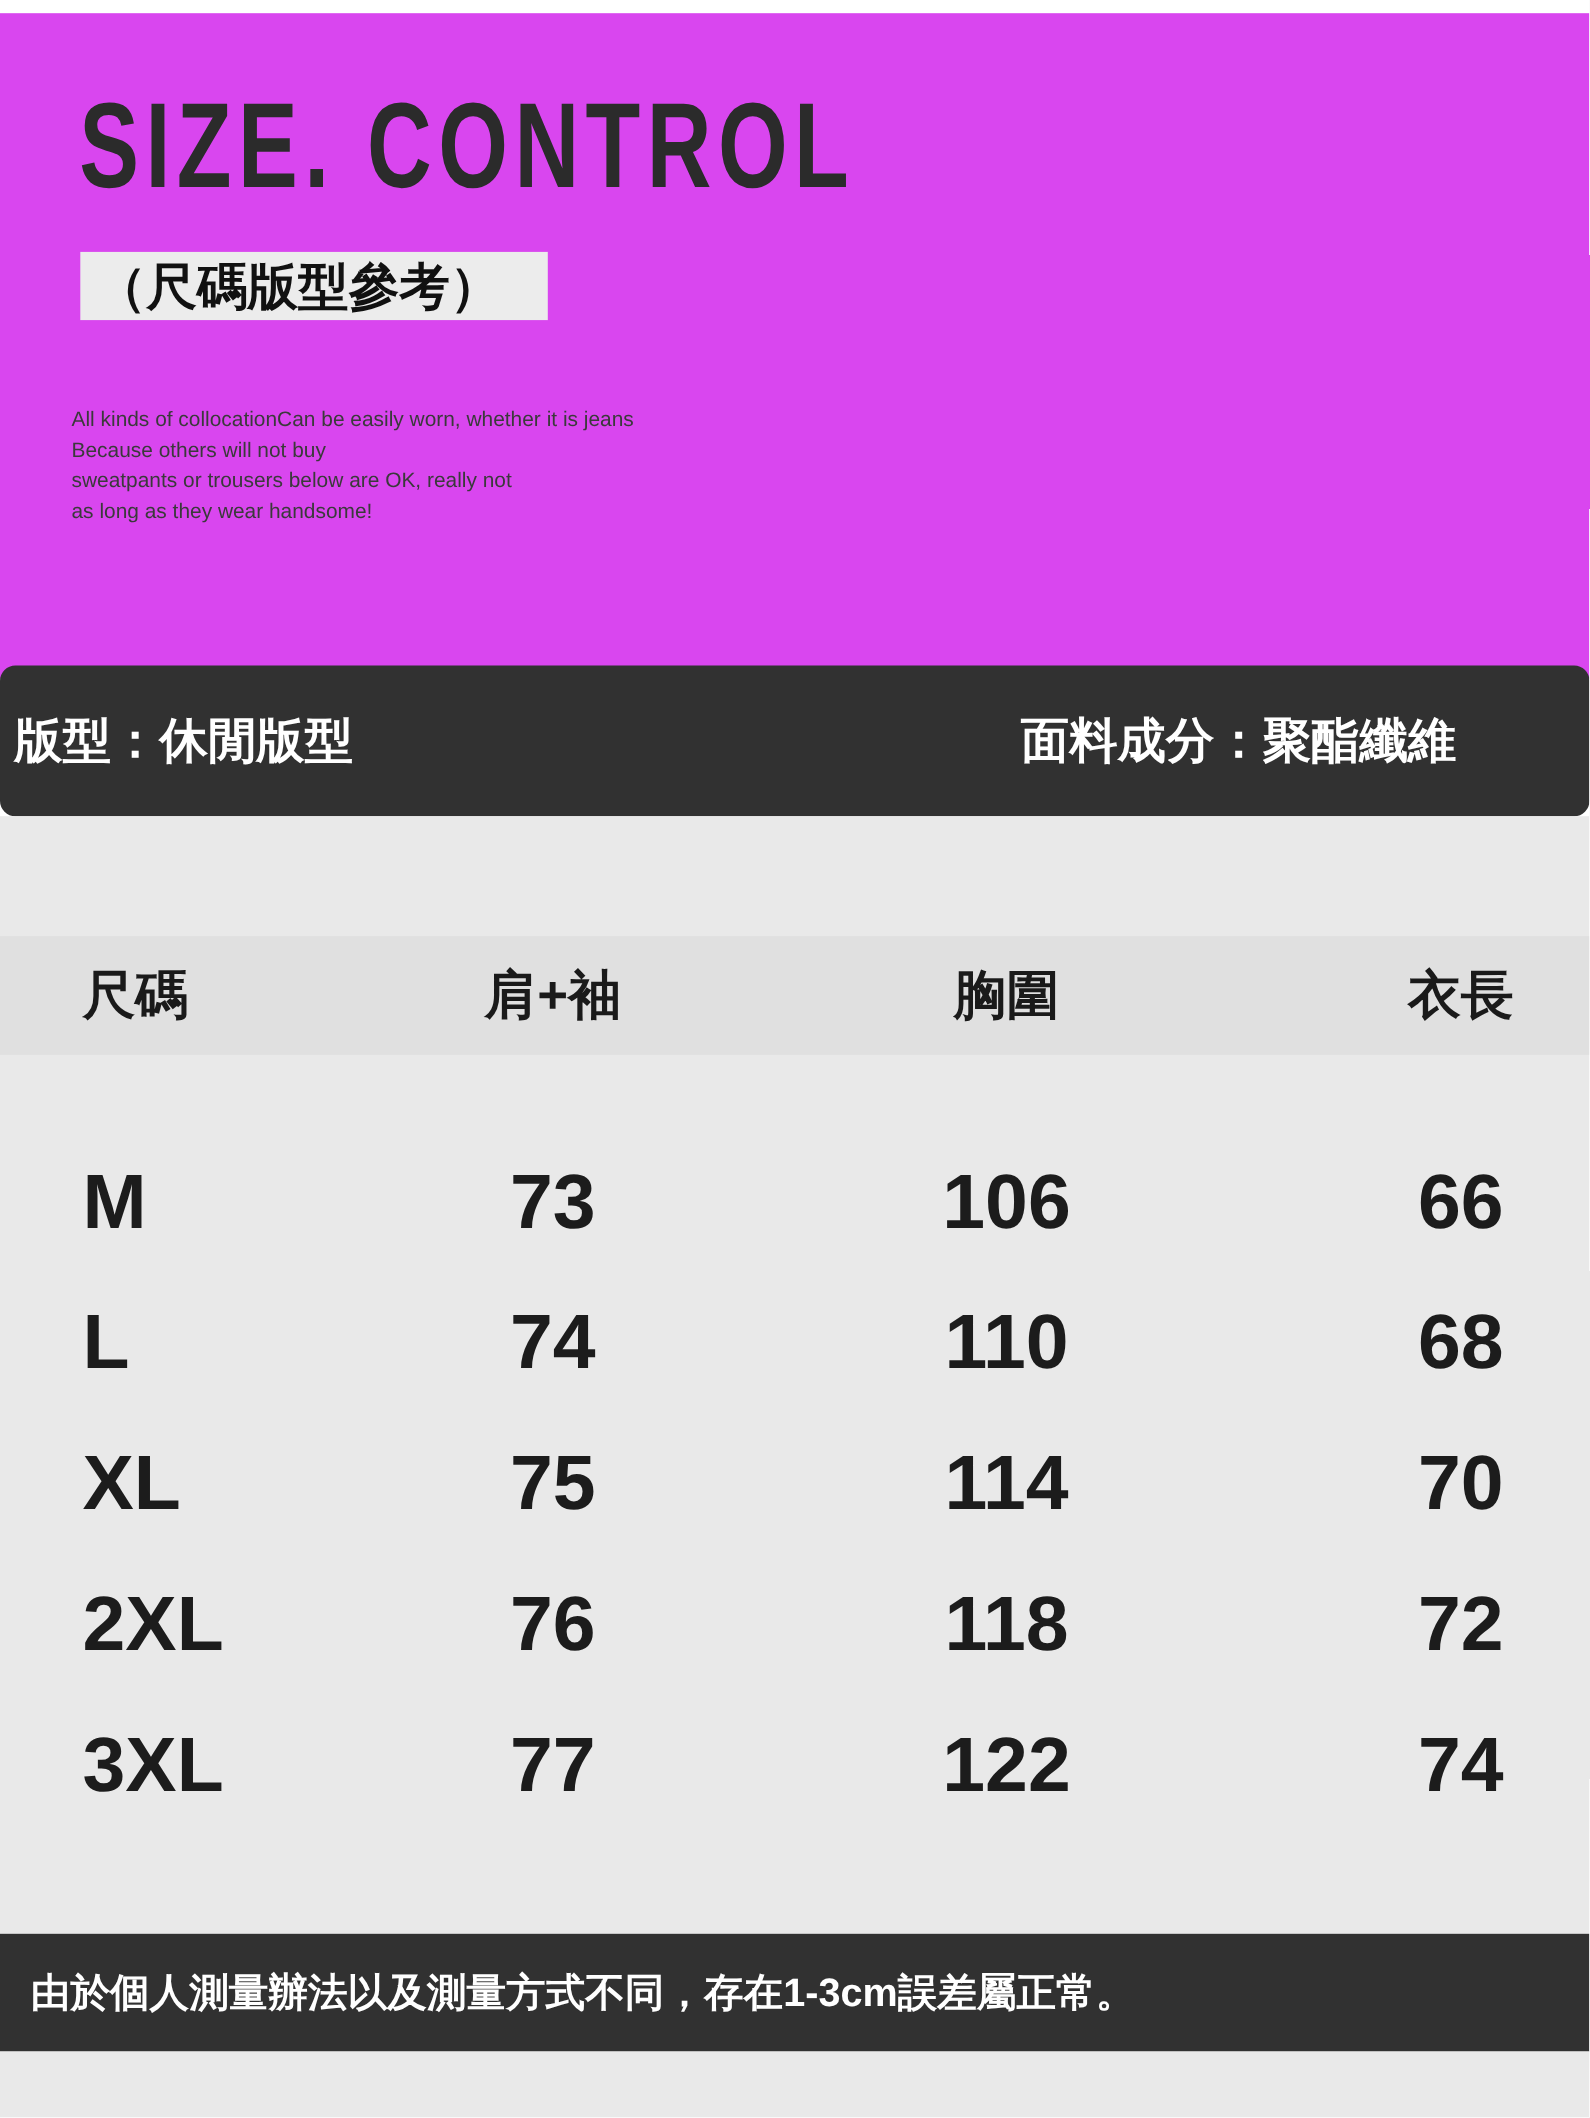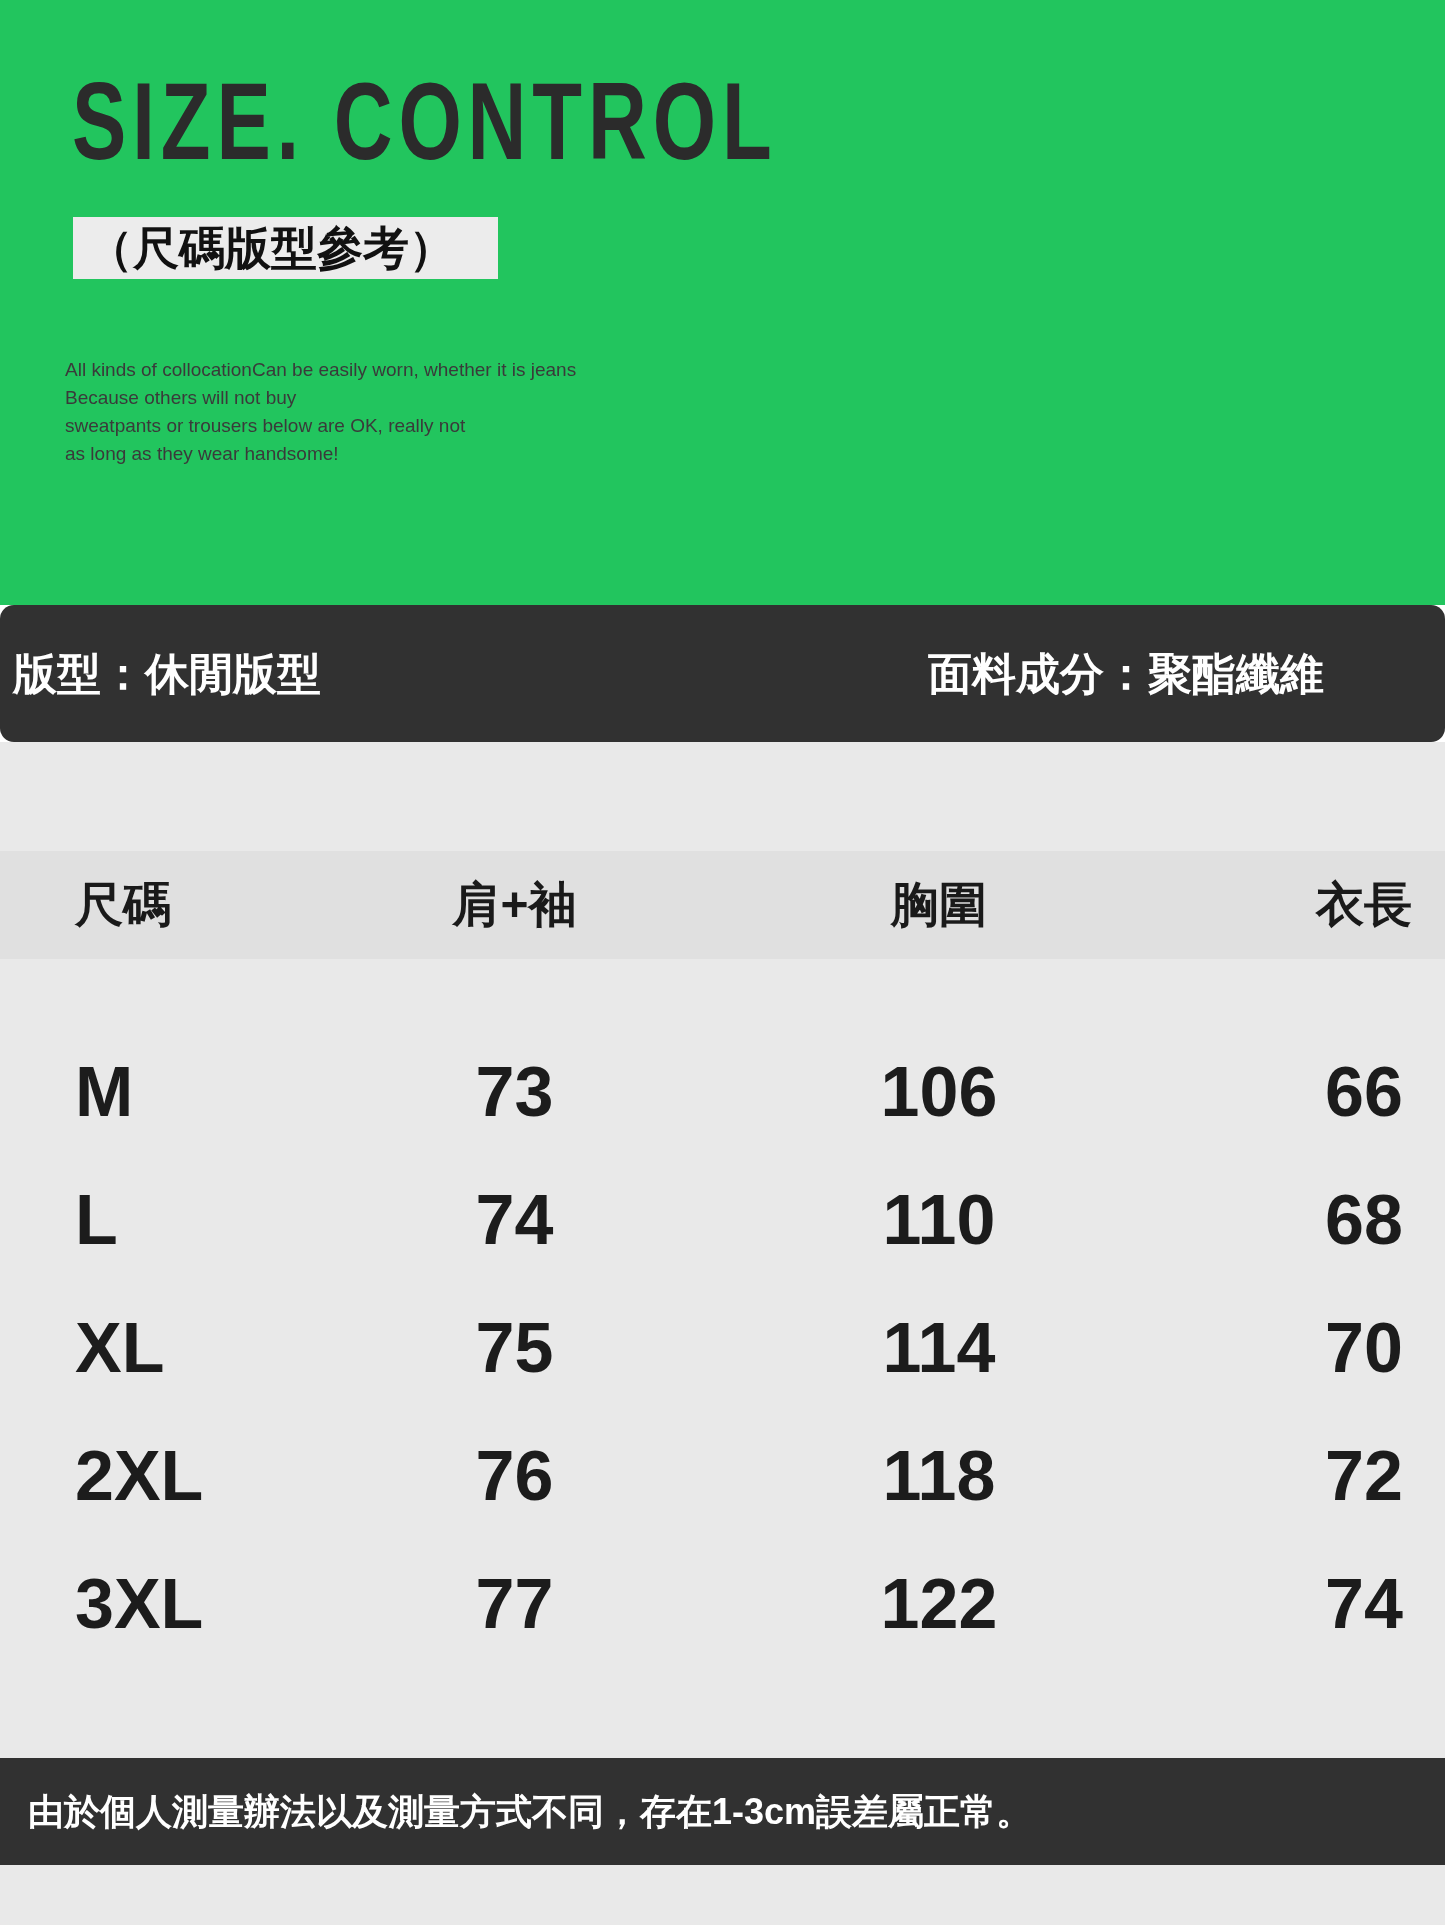--- a/index.html
+++ b/index.html
@@ -5,21 +5,21 @@
   html,body{margin:0;padding:0;background:#ffffff;}
   .page{
     position:relative;
     width:1445px;height:1925px;
     overflow:hidden;
     background:#ffffff;
     font-family:"Liberation Sans","DejaVu Sans",sans-serif;
     color:#1c1c1c;
   }
   
-  .hero{position:absolute;left:0;top:0;width:1445px;height:605px;background:#22c55e;}
+  .hero{position:absolute;left:0;top:12px;width:1445px;height:605px;background:#d946ef;}
   .title{
     position:absolute;left:72px;top:62px;
     font-size:110px;font-weight:700;line-height:118px;
     letter-spacing:8px;color:#2b2b2b;white-space:nowrap;
     transform:scaleX(0.74);transform-origin:left top;
   }
   .subtitle-hl{
     position:absolute;left:73px;top:193px;width:425px;height:62px;
     background:#ececec;
     margin-top:24px;
@@ -50,21 +50,21 @@
     position:absolute;left:0;top:742px;width:1445px;height:1016px;
     background:#e9e9e9;
   }
   .thead{
     position:absolute;left:0;top:109px;width:1445px;height:108px;
     background:#e0e0e0;
   }
   .grid-row{
     display:grid;
     grid-template-columns:310px 385px 440px 310px;
-    align-items:center;width:1445px;gap:12px;
+    align-items:center;width:1445px;
   }
   .thead .grid-row{height:108px;}
   .thead .cell{font-size:48px;font-weight:700;color:#1a1a1a;}
   .tbody{position:absolute;left:0;top:218px;width:1445px;padding-top:68px;}
   .tbody .grid-row{height:128px;}
   .tbody .cell{font-size:70px;font-weight:700;color:#1c1c1c;}
   .c1{justify-self:start;padding-left:75px;}
   .c2{justify-self:center;}
   .c3{justify-self:center;text-align:right;}
   .c4{justify-self:center;position:relative;left:38px;}

